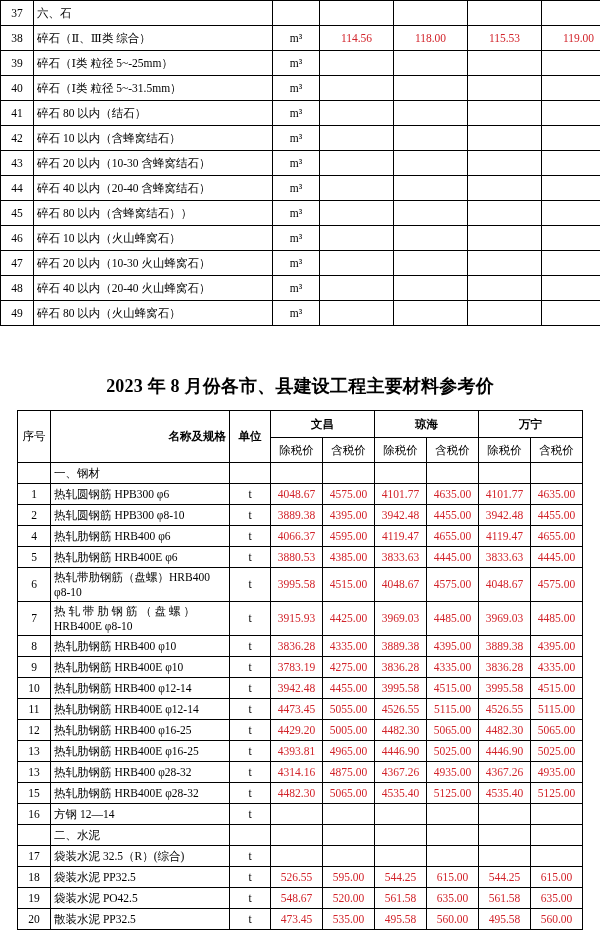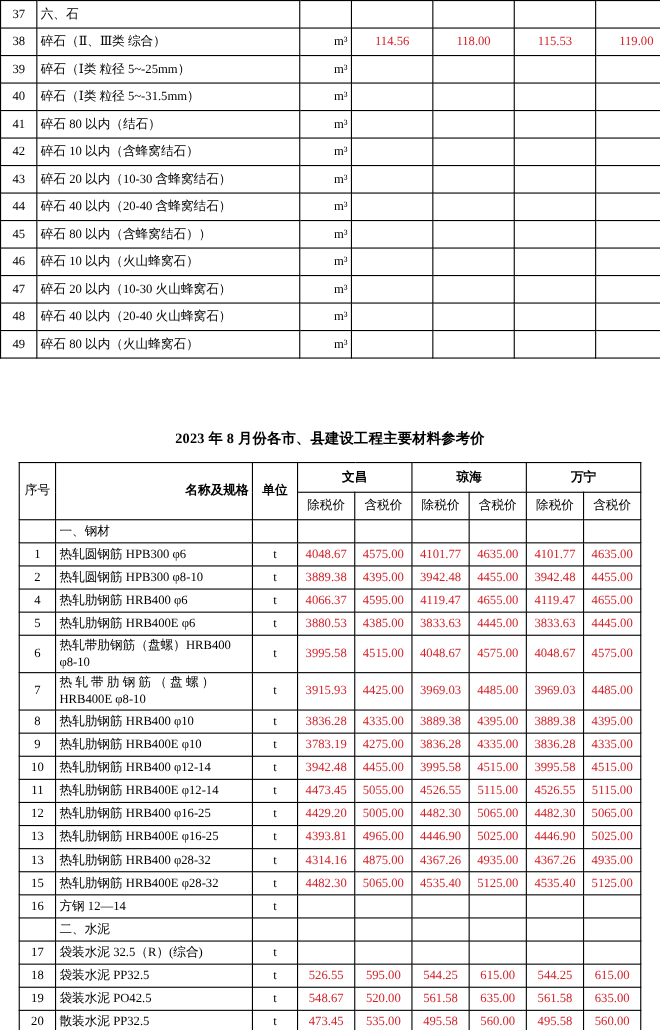--- a/index.html
+++ b/index.html
@@ -36,28 +36,28 @@
   #top-table {
     width: 566px;
     margin-top: 0;
   }
   #top-table td {
     height: 20px;
     font-size: 11.5px;
   }
   .c-no { width: 26px; text-align: center; }
   .c-name { width: 232px; text-align: left; padding-left: 6px; margin-left: 24px; }
-  .c-unit { width: 40px; text-align: right; }
+  .c-unit { width: 40px; text-align: center; }
   .c-val { width: 67px; text-align: center; color: #d2232a; }
   
   .doc-title {
     text-align: center;
-    font-size: 13px;
+    font-size: 18px;
     font-weight: bold;
-    margin: 64px 0 12px 0;
+    margin: 48px 0 12px 0;
     letter-spacing: 0.2px;
   }
   
   #mat-table {
     width: 566px;
   }
   #mat-table td {
     font-size: 11.5px;
   }
   #mat-table .hd {

